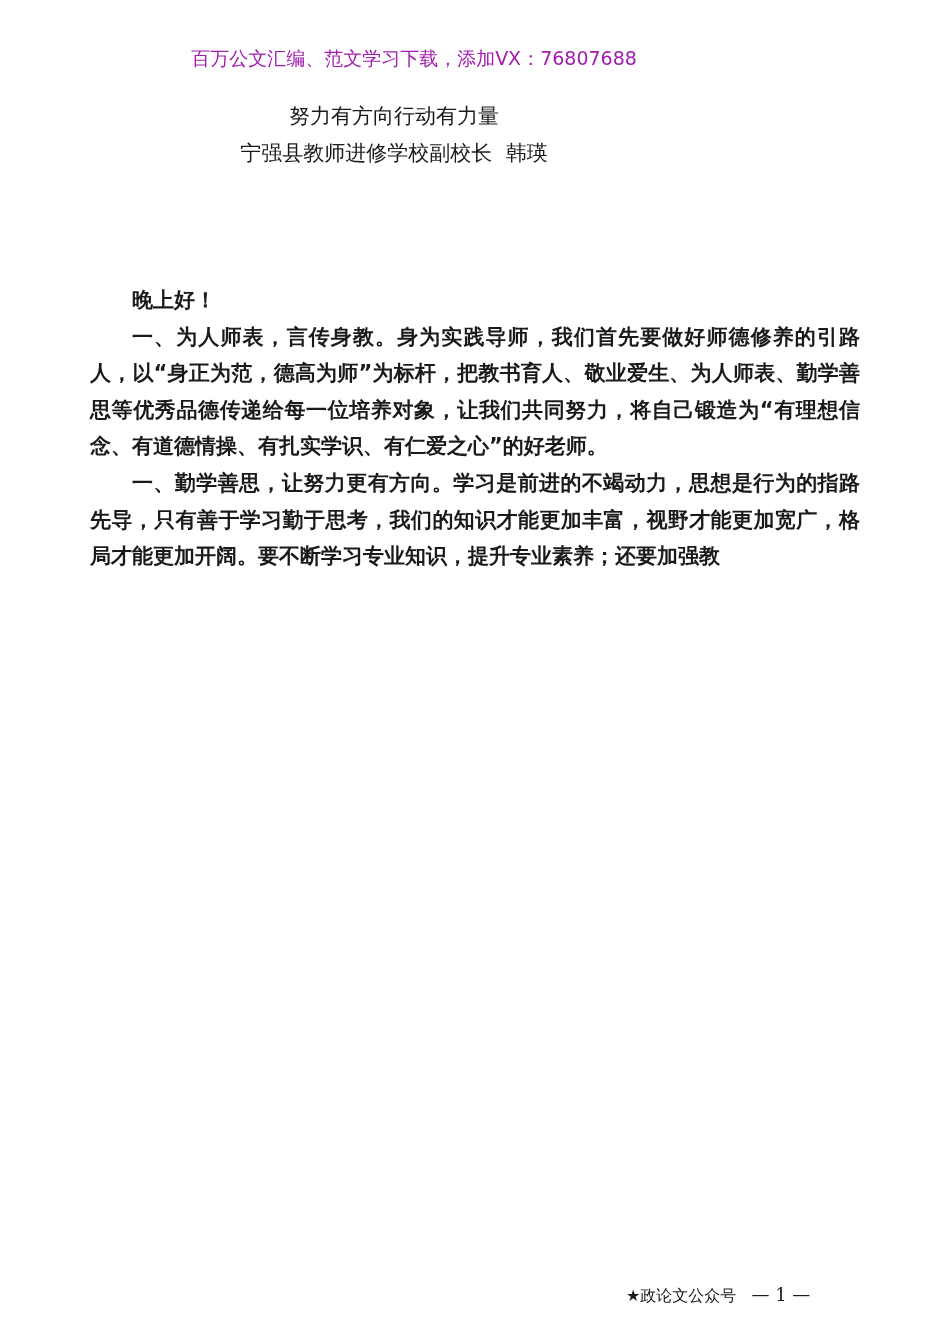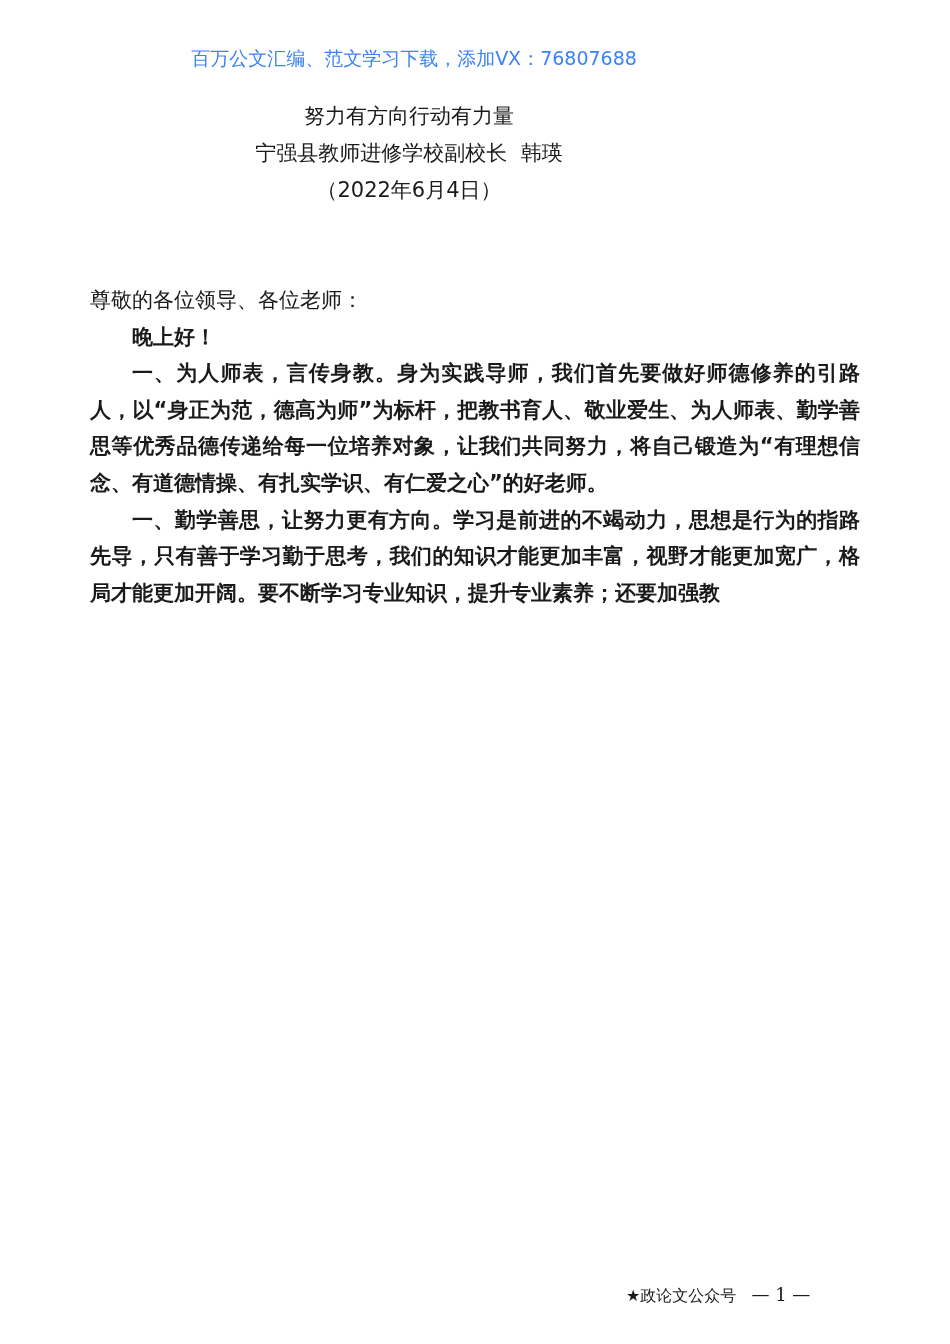--- a/index.html
+++ b/index.html
@@ -15,32 +15,31 @@
     font-family: "DejaVu Sans", "Liberation Sans", sans-serif;
     color: #1a1a1a;
   }
   .watermark {
     position: absolute;
     left: 0;
     width: 828px;
     top: 44px;
     text-align: center;
     font-size: 19px;
-    color: #3b82f6;
+    color: #a21caf;
     line-height: 28px;
   }
   .title-block {
     position: absolute;
     left: 0;
     width: 788px;
     top: 98px;
     text-align: center;
     font-size: 21px;
     line-height: 37px;
-    padding-left: 15px;
   }
   .title-block div { height: 37px; }
   .body {
     position: absolute;
     left: 90px;
     width: 770px;
     top: 282px;
     font-size: 21px;
     line-height: 36.6px;
     text-align: justify;
@@ -67,25 +66,23 @@
   }
 </style>
 </head>
 <body>
 
 <div class="watermark">百万公文汇编、范文学习下载，添加VX：76807688</div>
 
 <div class="title-block">
   <div>努力有方向行动有力量</div>
   <div style="white-space:pre;">宁强县教师进修学校副校长  韩瑛</div>
-  <div>（2022年6月4日）</div>
 </div>
 
 <div class="body">
-  <p>尊敬的各位领导、各位老师：</p>
   <p class="indent">晚上好！</p>
   <p class="indent">一、为人师表，言传身教。身为实践导师，我们首先要做好师德修养的引路人，以“身正为范，德高为师”为标杆，把教书育人、敬业爱生、为人师表、勤学善思等优秀品德传递给每一位培养对象，让我们共同努力，将自己锻造为“有理想信念、有道德情操、有扎实学识、有仁爱之心”的好老师。</p>
   <p class="indent">一、勤学善思，让努力更有方向。学习是前进的不竭动力，思想是行为的指路先导，只有善于学习勤于思考，我们的知识才能更加丰富，视野才能更加宽广，格局才能更加开阔。要不断学习专业知识，提升专业素养；还要加强教</p>
 </div>
 
 <div class="footer">
   <span>★政论文公众号</span>
   <span class="page">— 1 —</span>
 </div>
 

